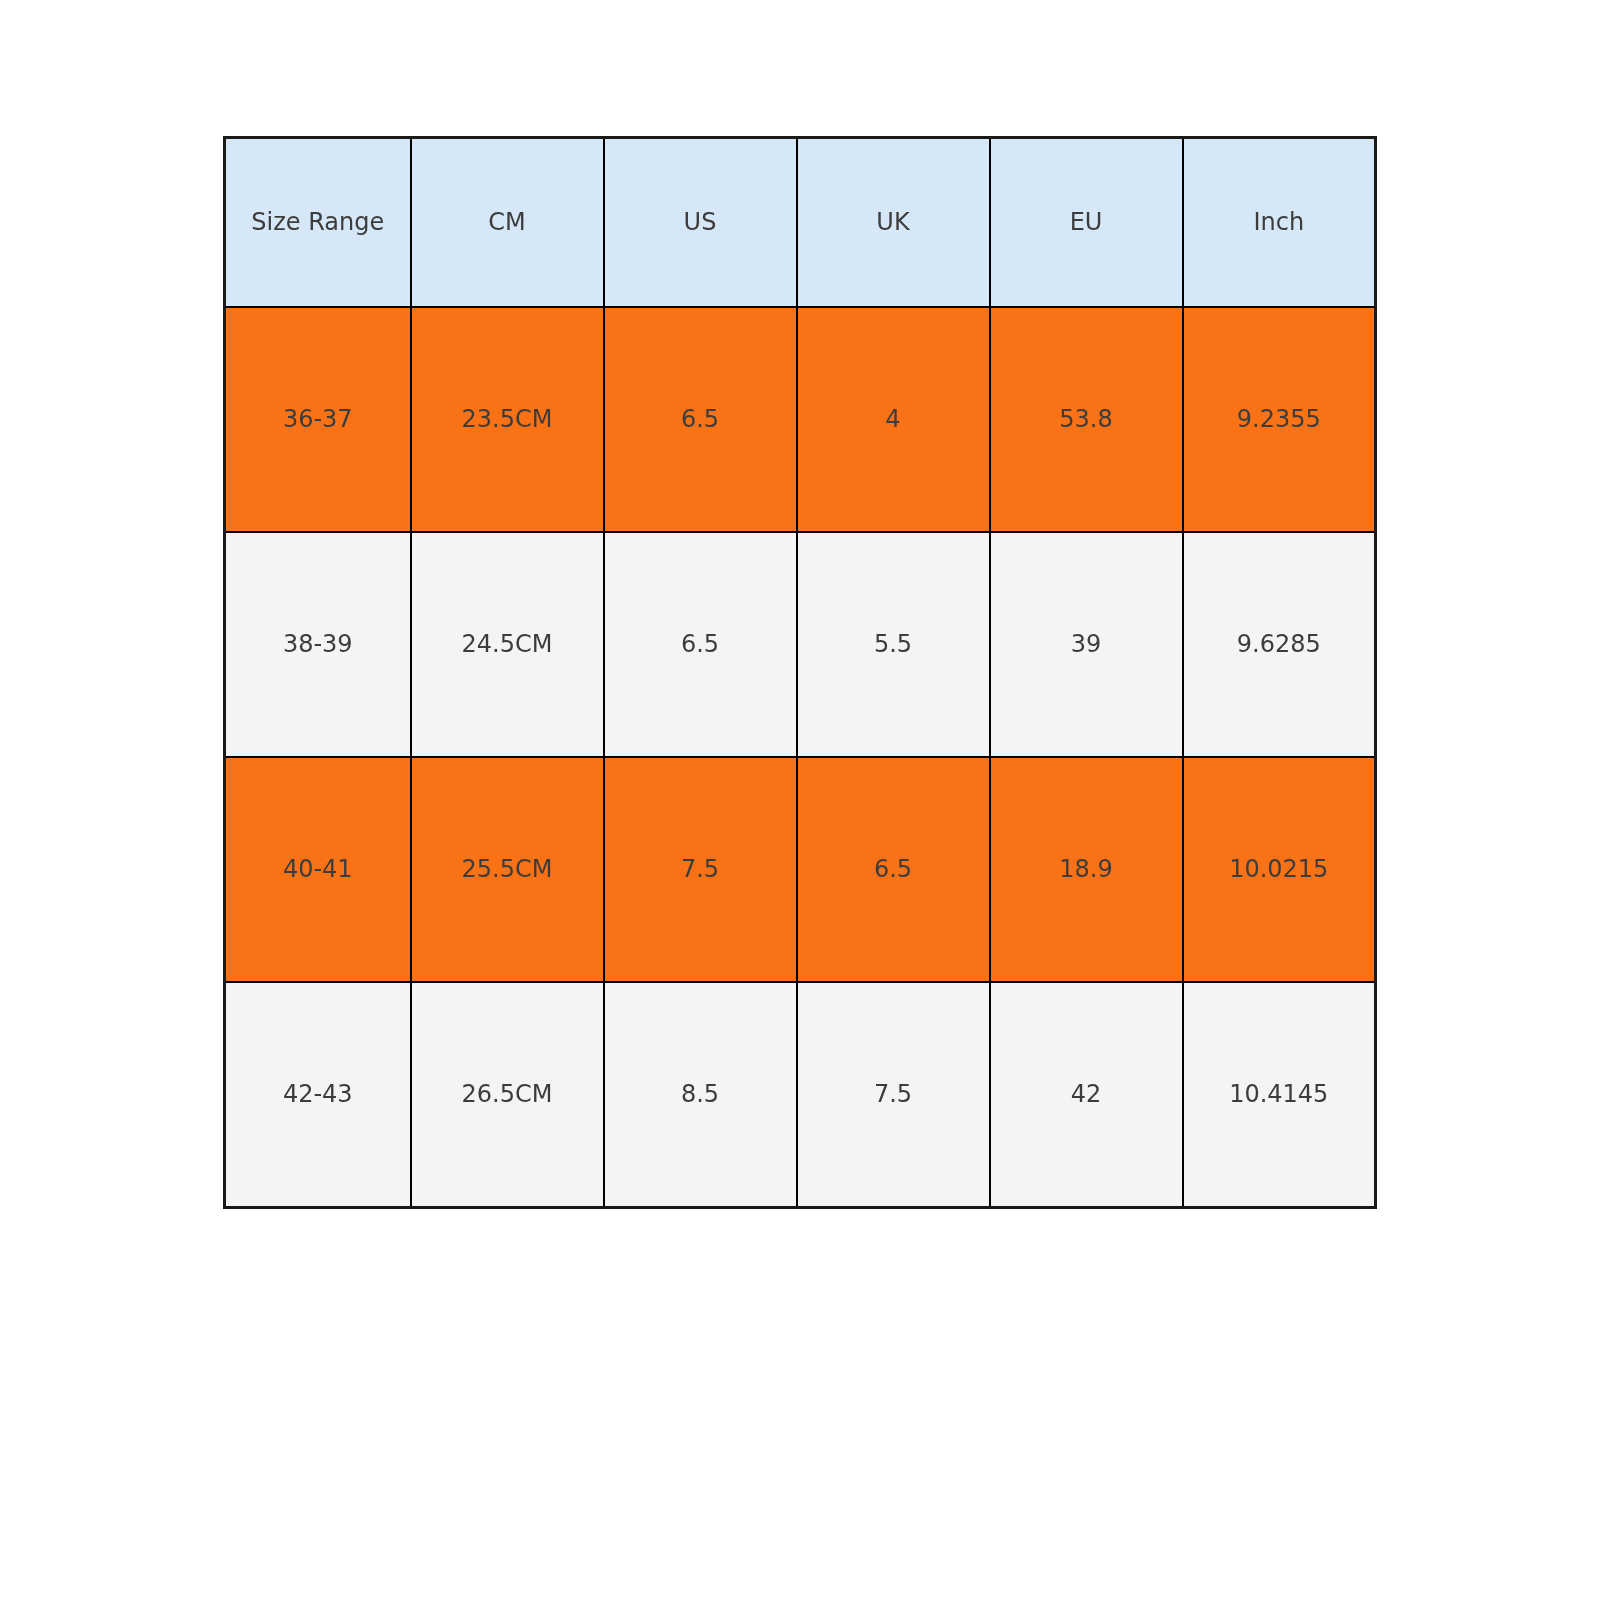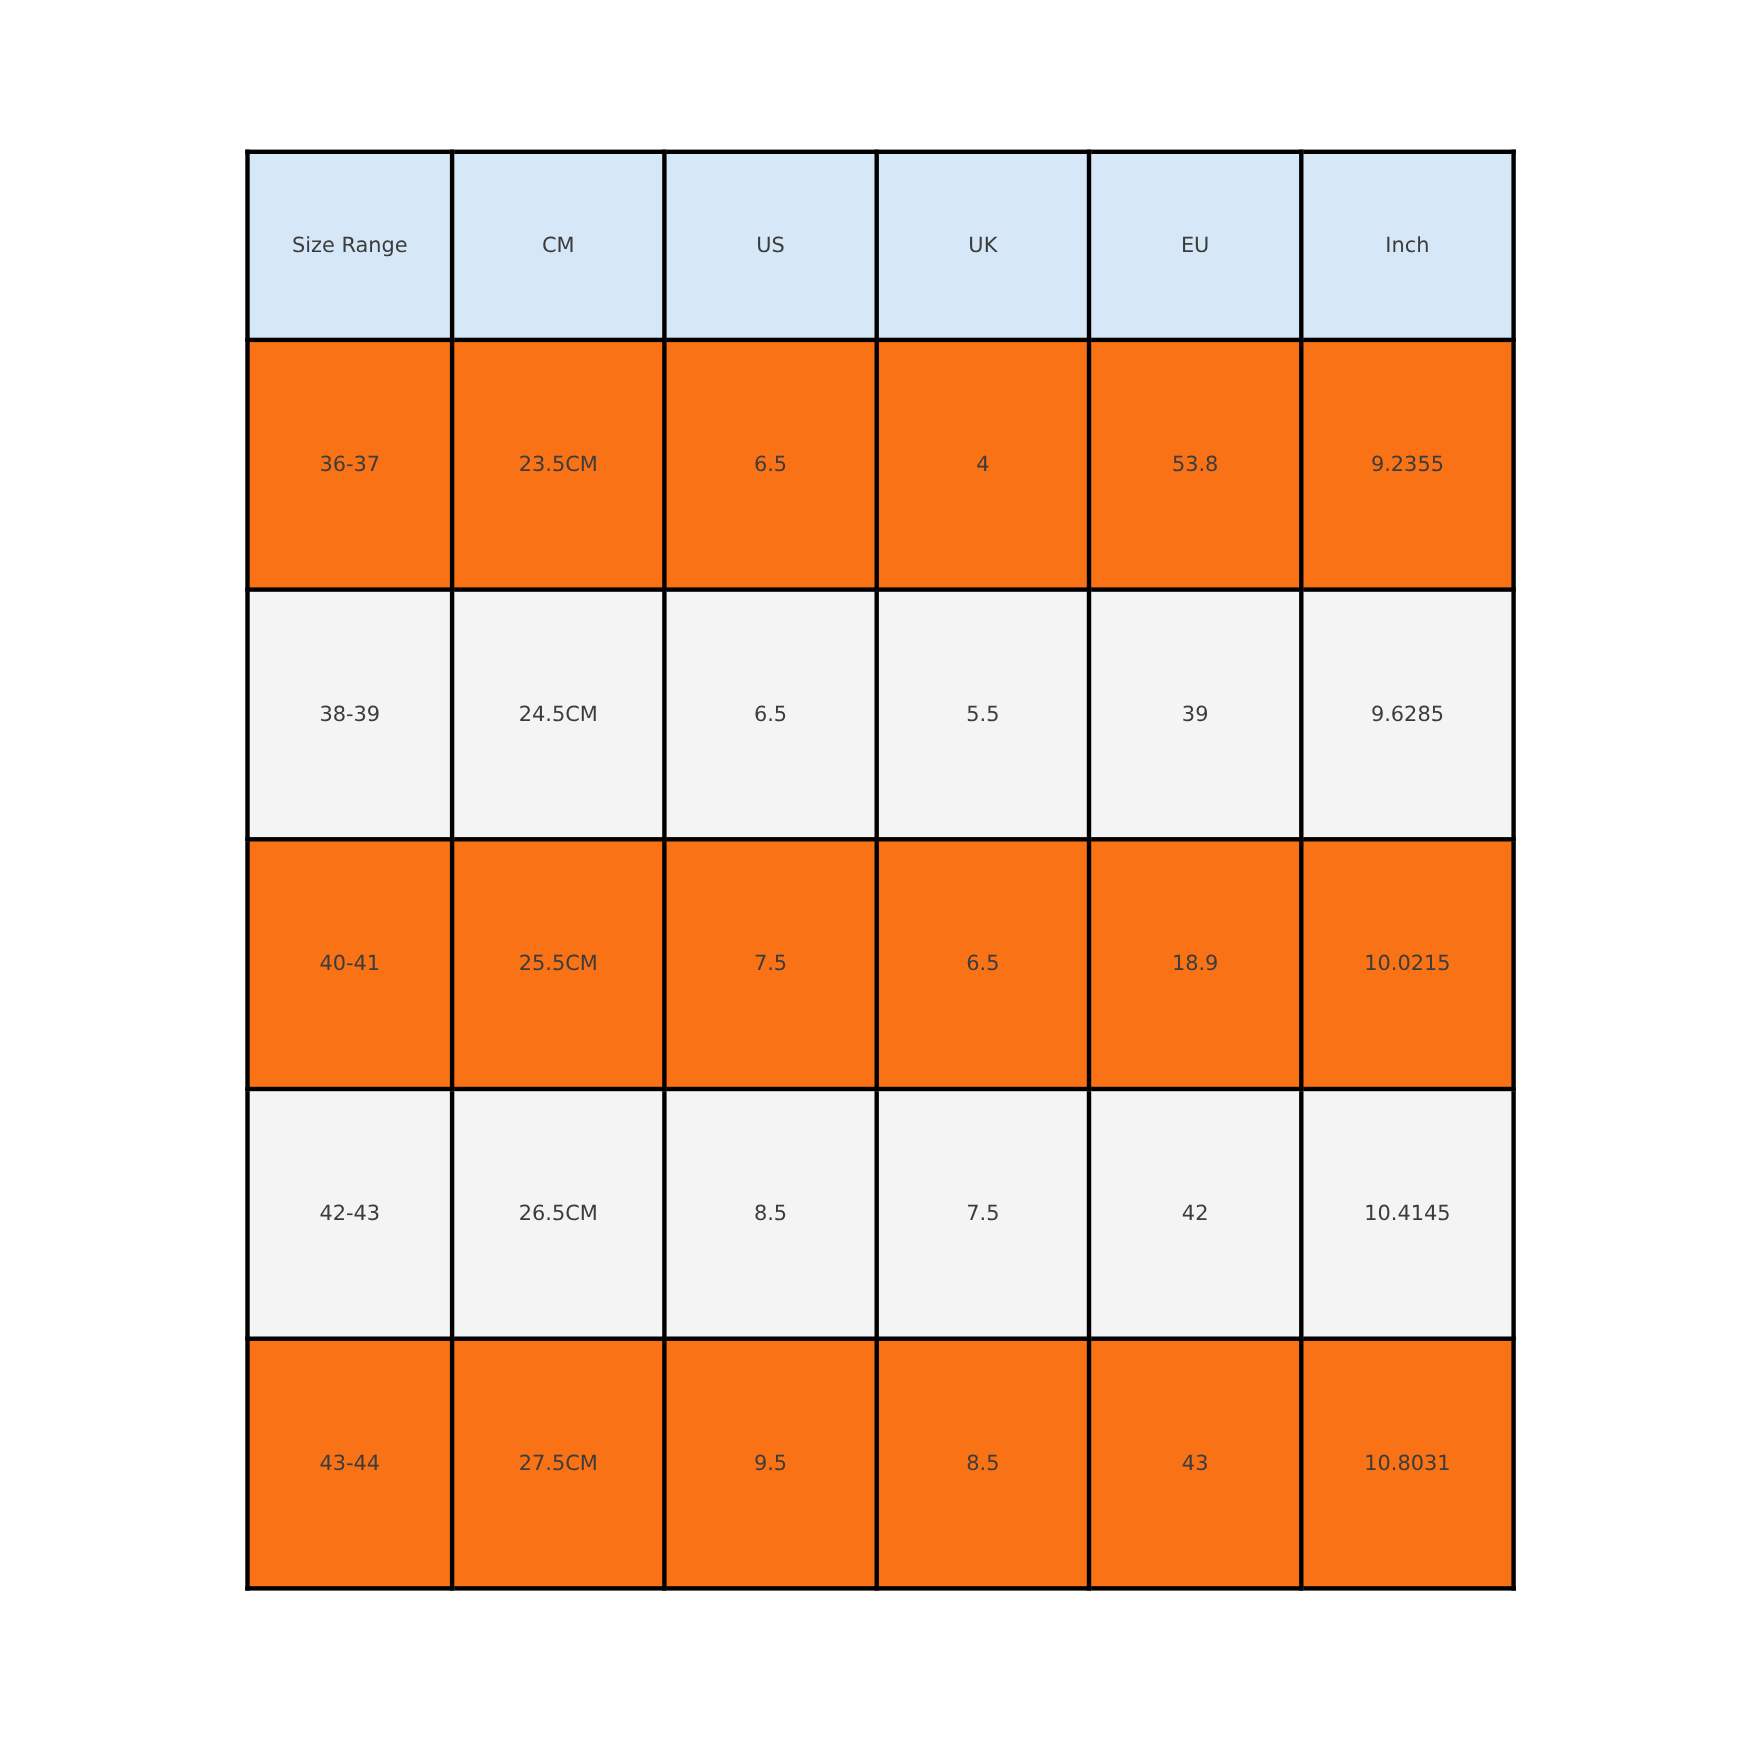--- a/index.html
+++ b/index.html
@@ -29,26 +29,26 @@
     border-collapse: collapse;
     table-layout: fixed;
     width: 1153px;
     border: 3px solid #1a1a1a;
   }
   table.size-table col.c-size  { width: 186px; }
   table.size-table col.c-rest  { width: 193px; }
 
   table.size-table th,
   table.size-table td {
-    border: 4px solid #000000;
+    border: 2px solid #000000;
     text-align: center;
     vertical-align: middle;
     color: #3c3c3c;
     font-weight: normal;
-    font-size: 19px;
+    font-size: 24px;
     line-height: 1.2;
     padding: 0;
   }
   table.size-table thead th {
     background: #d6e8f8;
     height: 167px;
   }
   table.size-table tbody tr.row-odd td {
     background: #f97316;
   }
@@ -110,24 +110,16 @@
           <td>10.0215</td>
         </tr>
         <tr class="row-even">
           <td>42-43</td>
           <td>26.5CM</td>
           <td>8.5</td>
           <td>7.5</td>
           <td>42</td>
           <td>10.4145</td>
         </tr>
-        <tr class="row-odd">
-          <td>43-44</td>
-          <td>27.5CM</td>
-          <td>9.5</td>
-          <td>8.5</td>
-          <td>43</td>
-          <td>10.8031</td>
-        </tr>
       </tbody>
     </table>
   </div>
 </div>
 
 </body></html>

